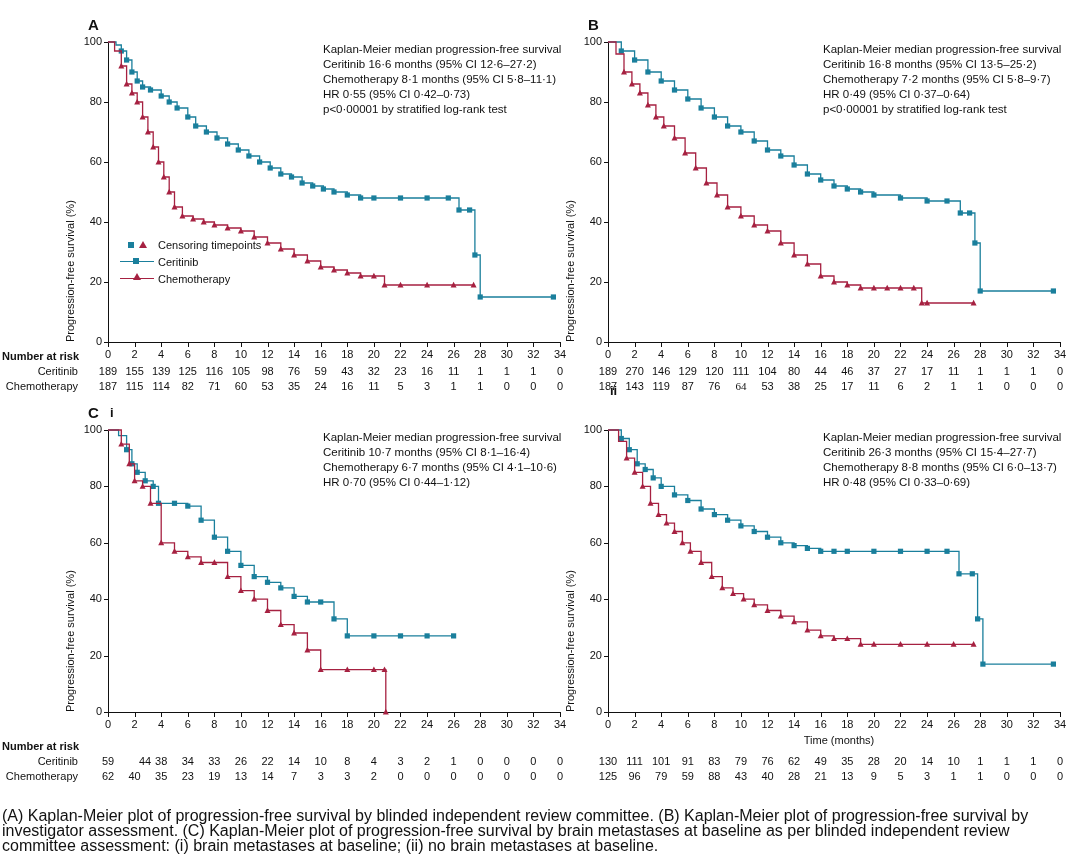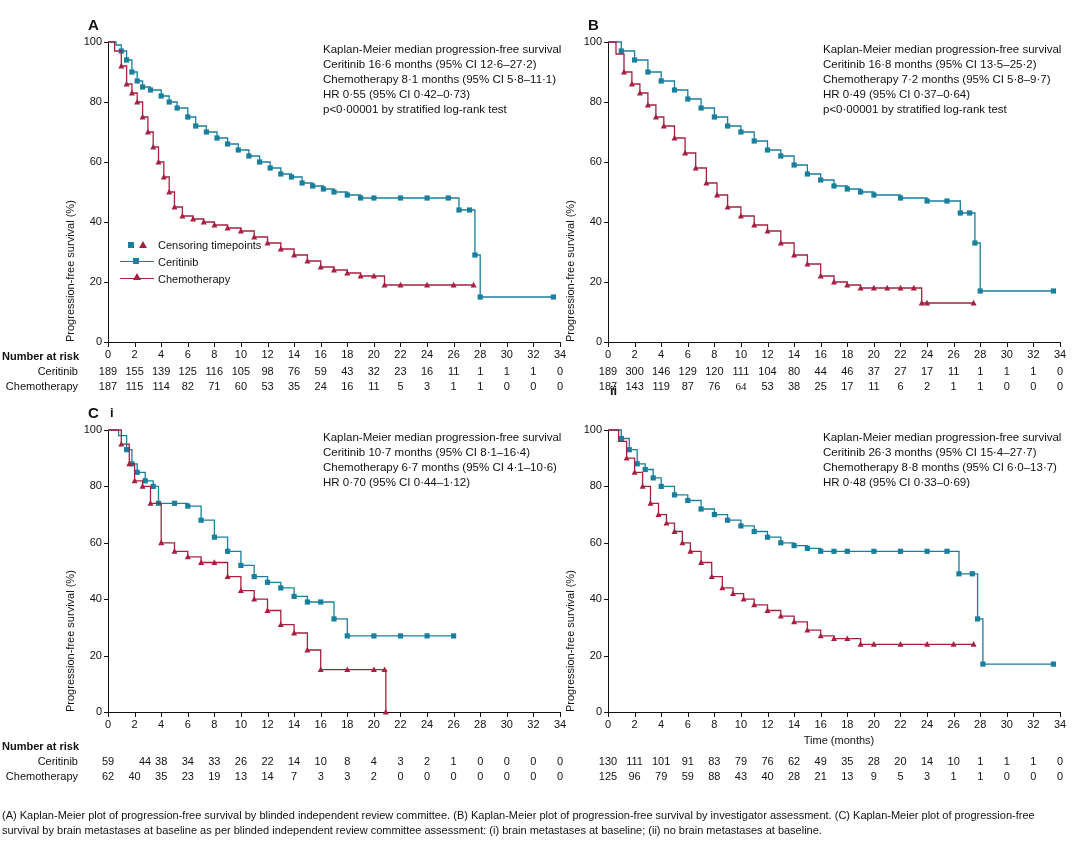--- a/index.html
+++ b/index.html
@@ -19,21 +19,21 @@
 
   .legend{position:absolute;font-size:11px;color:#111;}
   .legend-row{display:flex;align-items:center;height:15px;margin-bottom:2px;}
   .legend-mark{width:34px;display:flex;align-items:center;justify-content:center;position:relative;}
   .legend-text{margin-left:4px;}
 
   .risk-title{position:absolute;font-size:11px;font-weight:bold;color:#111;}
   .risk-label{position:absolute;font-size:11px;color:#111;text-align:right;}
   .risk-num{position:absolute;font-size:11px;color:#111;text-align:center;}
 
-  .caption{position:absolute;font-size:11px;line-height:15px;color:#111;}
+  .caption{position:absolute;font-size:16px;line-height:15px;color:#111;}
 
   svg{display:block;}
 </style>
 </head>
 <body>
 
 <div id="root">
     <div class="axis-line" style="left: 108px; top: 42px; width: 1px; height: 301px;"></div>
     <div class="axis-line" style="left: 108px; top: 342px; width: 453px; height: 1px;"></div>
     <div class="ytick" style="left: 104px; top: 342px;"></div>
@@ -342,21 +342,21 @@
     <div class="risk-num" style="left: 334.294px; top: 380px; width: 26px;">16</div>
     <div class="risk-num" style="left: 360.882px; top: 380px; width: 26px;">11</div>
     <div class="risk-num" style="left: 387.471px; top: 380px; width: 26px;">5</div>
     <div class="risk-num" style="left: 414.059px; top: 380px; width: 26px;">3</div>
     <div class="risk-num" style="left: 440.647px; top: 380px; width: 26px;">1</div>
     <div class="risk-num" style="left: 467.235px; top: 380px; width: 26px;">1</div>
     <div class="risk-num" style="left: 493.824px; top: 380px; width: 26px;">0</div>
     <div class="risk-num" style="left: 520.412px; top: 380px; width: 26px;">0</div>
     <div class="risk-num" style="left: 547px; top: 380px; width: 26px;">0</div>
     <div class="risk-num" style="left: 595px; top: 365px; width: 26px;">189</div>
-    <div class="risk-num" style="left: 621.588px; top: 365px; width: 26px;">300</div>
+    <div class="risk-num" style="left: 621.588px; top: 365px; width: 26px;">270</div>
     <div class="risk-num" style="left: 648.176px; top: 365px; width: 26px;">146</div>
     <div class="risk-num" style="left: 674.765px; top: 365px; width: 26px;">129</div>
     <div class="risk-num" style="left: 701.353px; top: 365px; width: 26px;">120</div>
     <div class="risk-num" style="left: 727.941px; top: 365px; width: 26px;">111</div>
     <div class="risk-num" style="left: 754.529px; top: 365px; width: 26px;">104</div>
     <div class="risk-num" style="left: 781.118px; top: 365px; width: 26px;">80</div>
     <div class="risk-num" style="left: 807.706px; top: 365px; width: 26px;">44</div>
     <div class="risk-num" style="left: 834.294px; top: 365px; width: 26px;">46</div>
     <div class="risk-num" style="left: 860.882px; top: 365px; width: 26px;">37</div>
     <div class="risk-num" style="left: 887.471px; top: 365px; width: 26px;">27</div>

